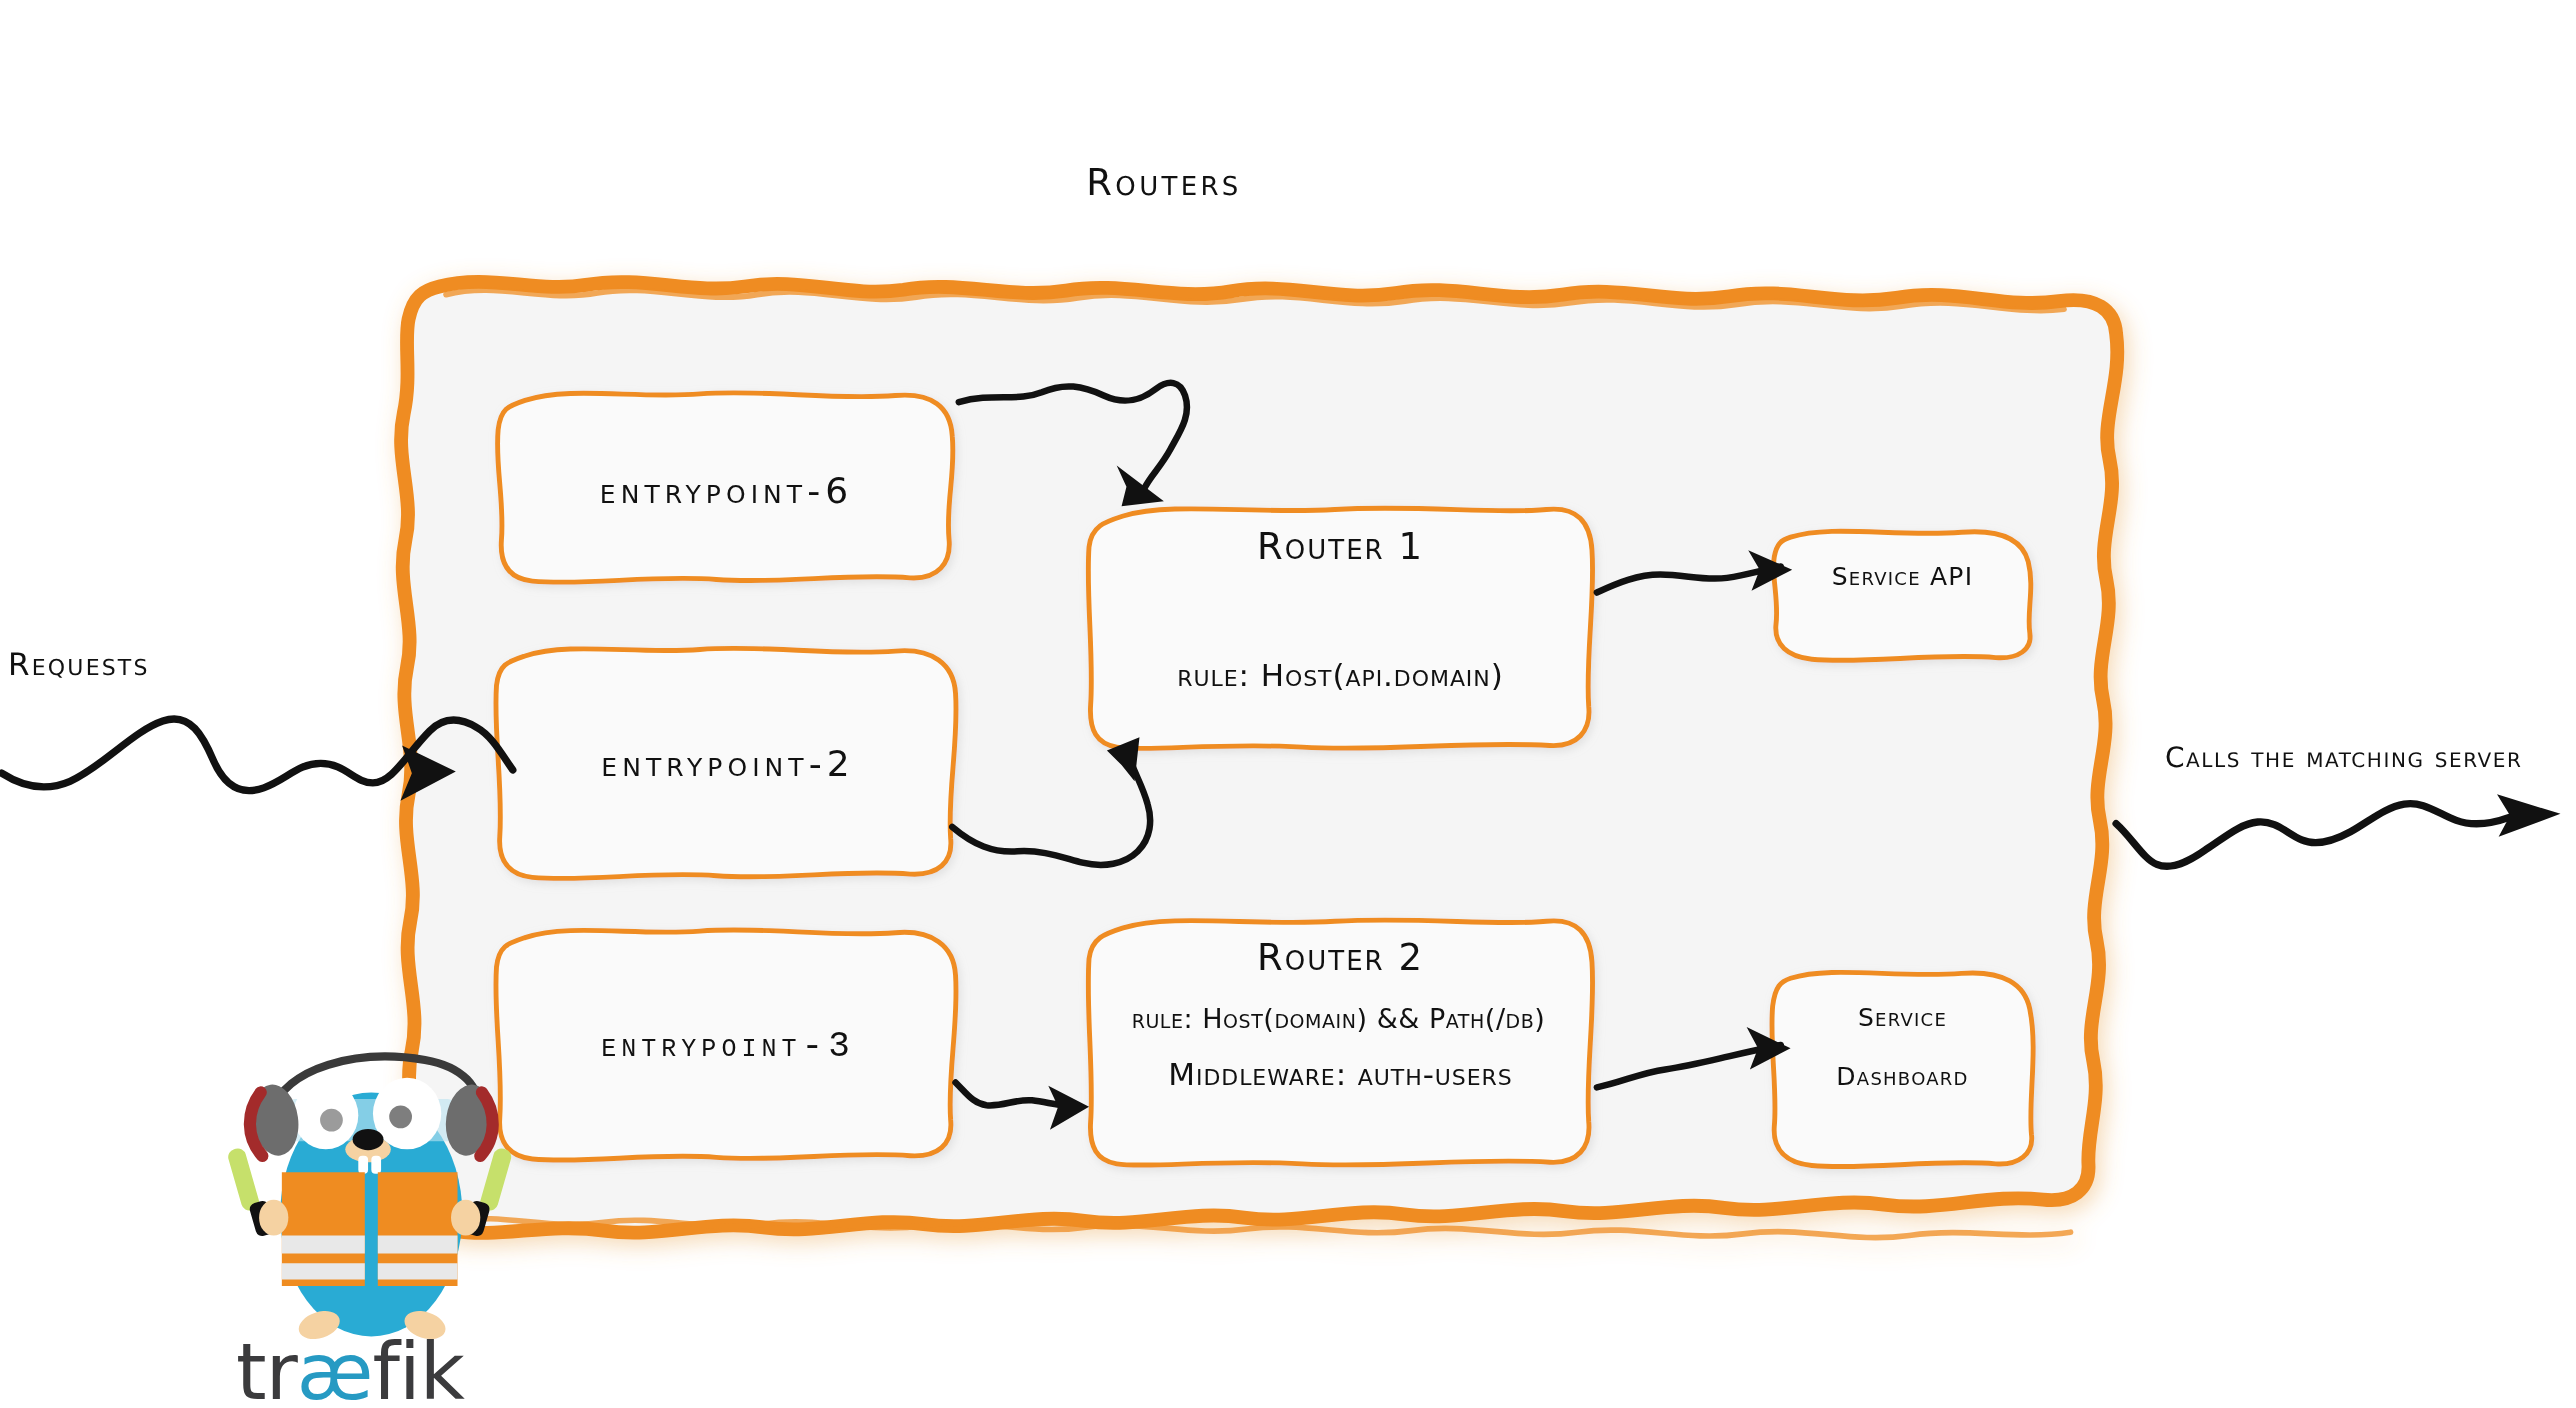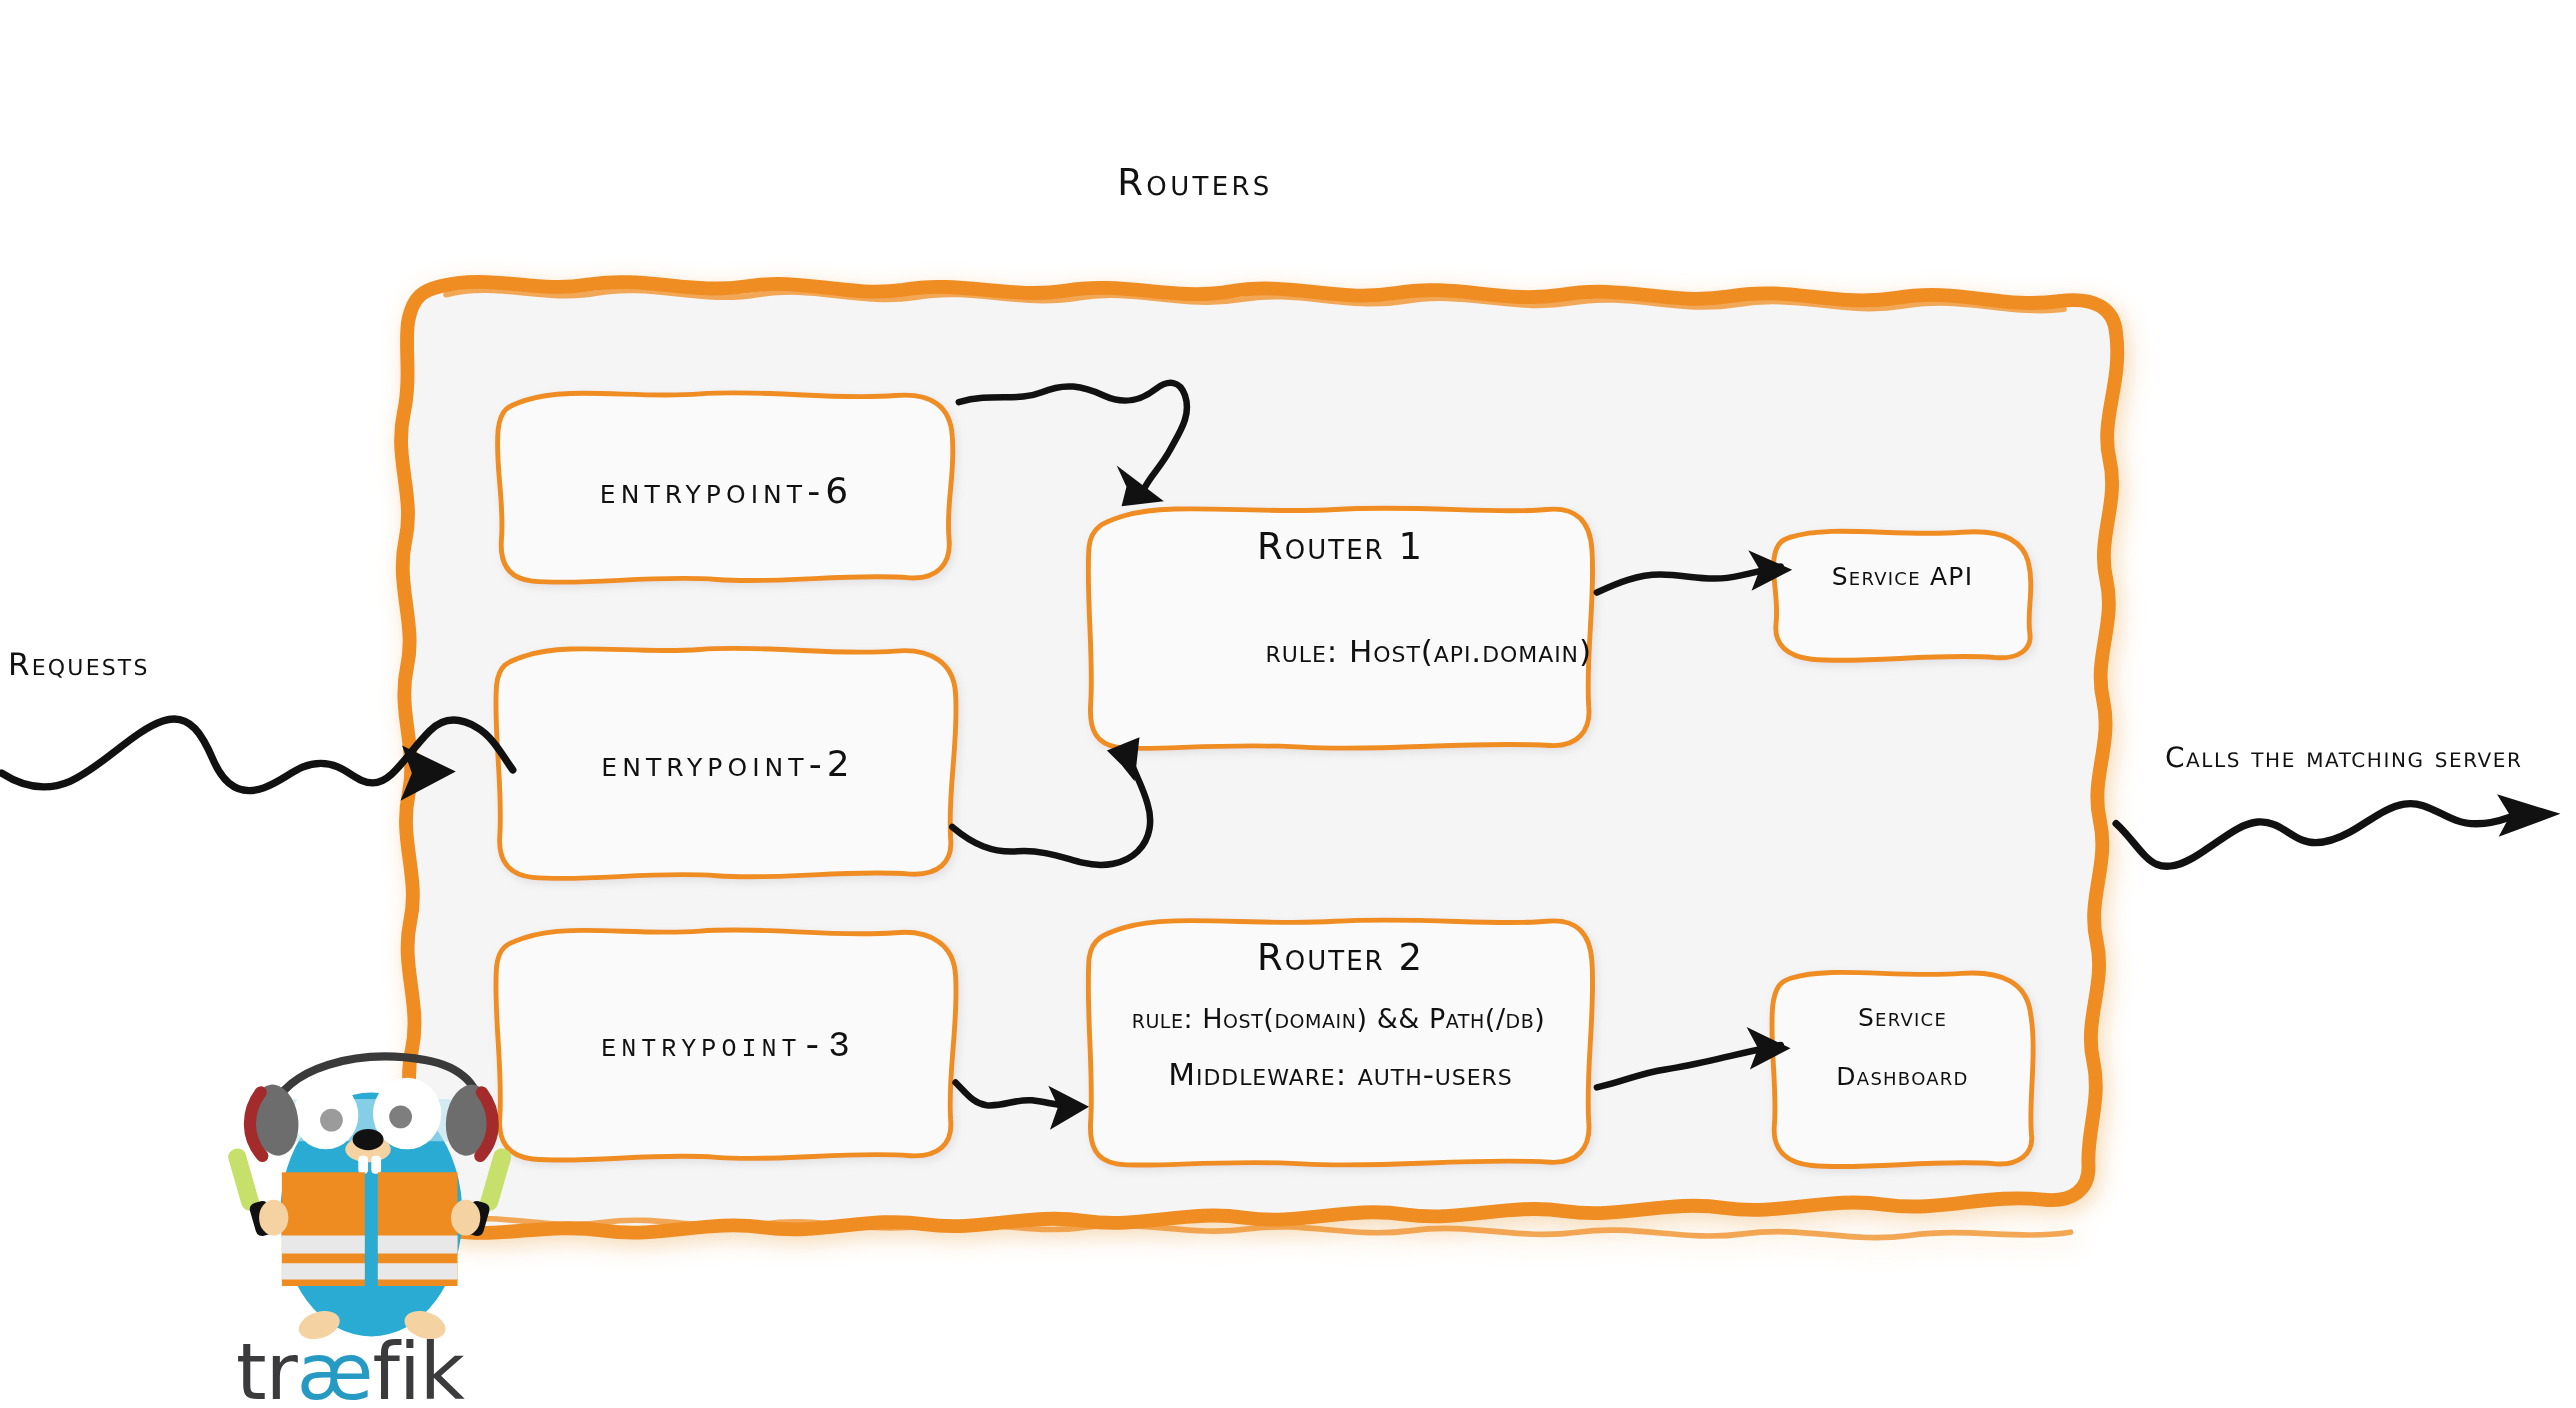--- a/index.html
+++ b/index.html
@@ -50,21 +50,20 @@
   
   #diagram-title {
     left: 0;
     top: 161px;
     width: 2328px;
     text-align: center;
     font-size: 37px;
     letter-spacing: 0.09em;
     font-weight: 400;
     white-space: normal;
-    padding-left: 31px;
   }
 
   
   #requests-label {
     left: 8.1px;
     top: 647px;
     font-size: 31px;
     letter-spacing: 0.07em;
   }
   #calls-label {
@@ -291,21 +290,21 @@
 
   <div class="txt hand" id="requests-label">Requests</div>
 
   <div class="txt hand" id="calls-label">Calls the matching server</div>
 
   <div class="node-text ep-label" style="left:501px; top:470px; width:451px;">entrypoint-6</div>
   <div class="node-text ep-label" style="left:500px; top:743px; width:456px;">entrypoint-2</div>
   <div class="node-text ep-label" style="left:500px; top:1026px; width:456px;font-family:Liberation Mono, monospace;">entrypoint-3</div>
 
   <div class="node-text router-title" style="left:1089px; top:525px; width:503px;">Router 1</div>
-  <div class="node-text router-line" style="left:1089px; top:633px; width:503px;text-align:right;">rule: Host(api.domain)</div>
+  <div class="node-text router-line" style="left:1089px; top:657px; width:503px;">rule: Host(api.domain)</div>
 
   <div class="node-text router-title" style="left:1089px; top:936px; width:503px;">Router 2</div>
   <div class="node-text router-line-sm" style="left:1082px; top:1003px; width:513px;">rule: Host(domain) &amp;&amp; Path(/db)</div>
   <div class="node-text router-line" style="left:1089px; top:1056px; width:503px;">Middleware: auth-users</div>
 
   <div class="node-text svc-label" style="left:1774px; top:560px; width:257px;">Service API</div>
   <div class="node-text svc-label" style="left:1774px; top:1001px; width:257px;">Service</div>
   <div class="node-text svc-label" style="left:1774px; top:1060px; width:257px;">Dashboard</div>
 
   <svg id="traefik-logo" viewBox="0 0 350 450" xmlns="http://www.w3.org/2000/svg">

